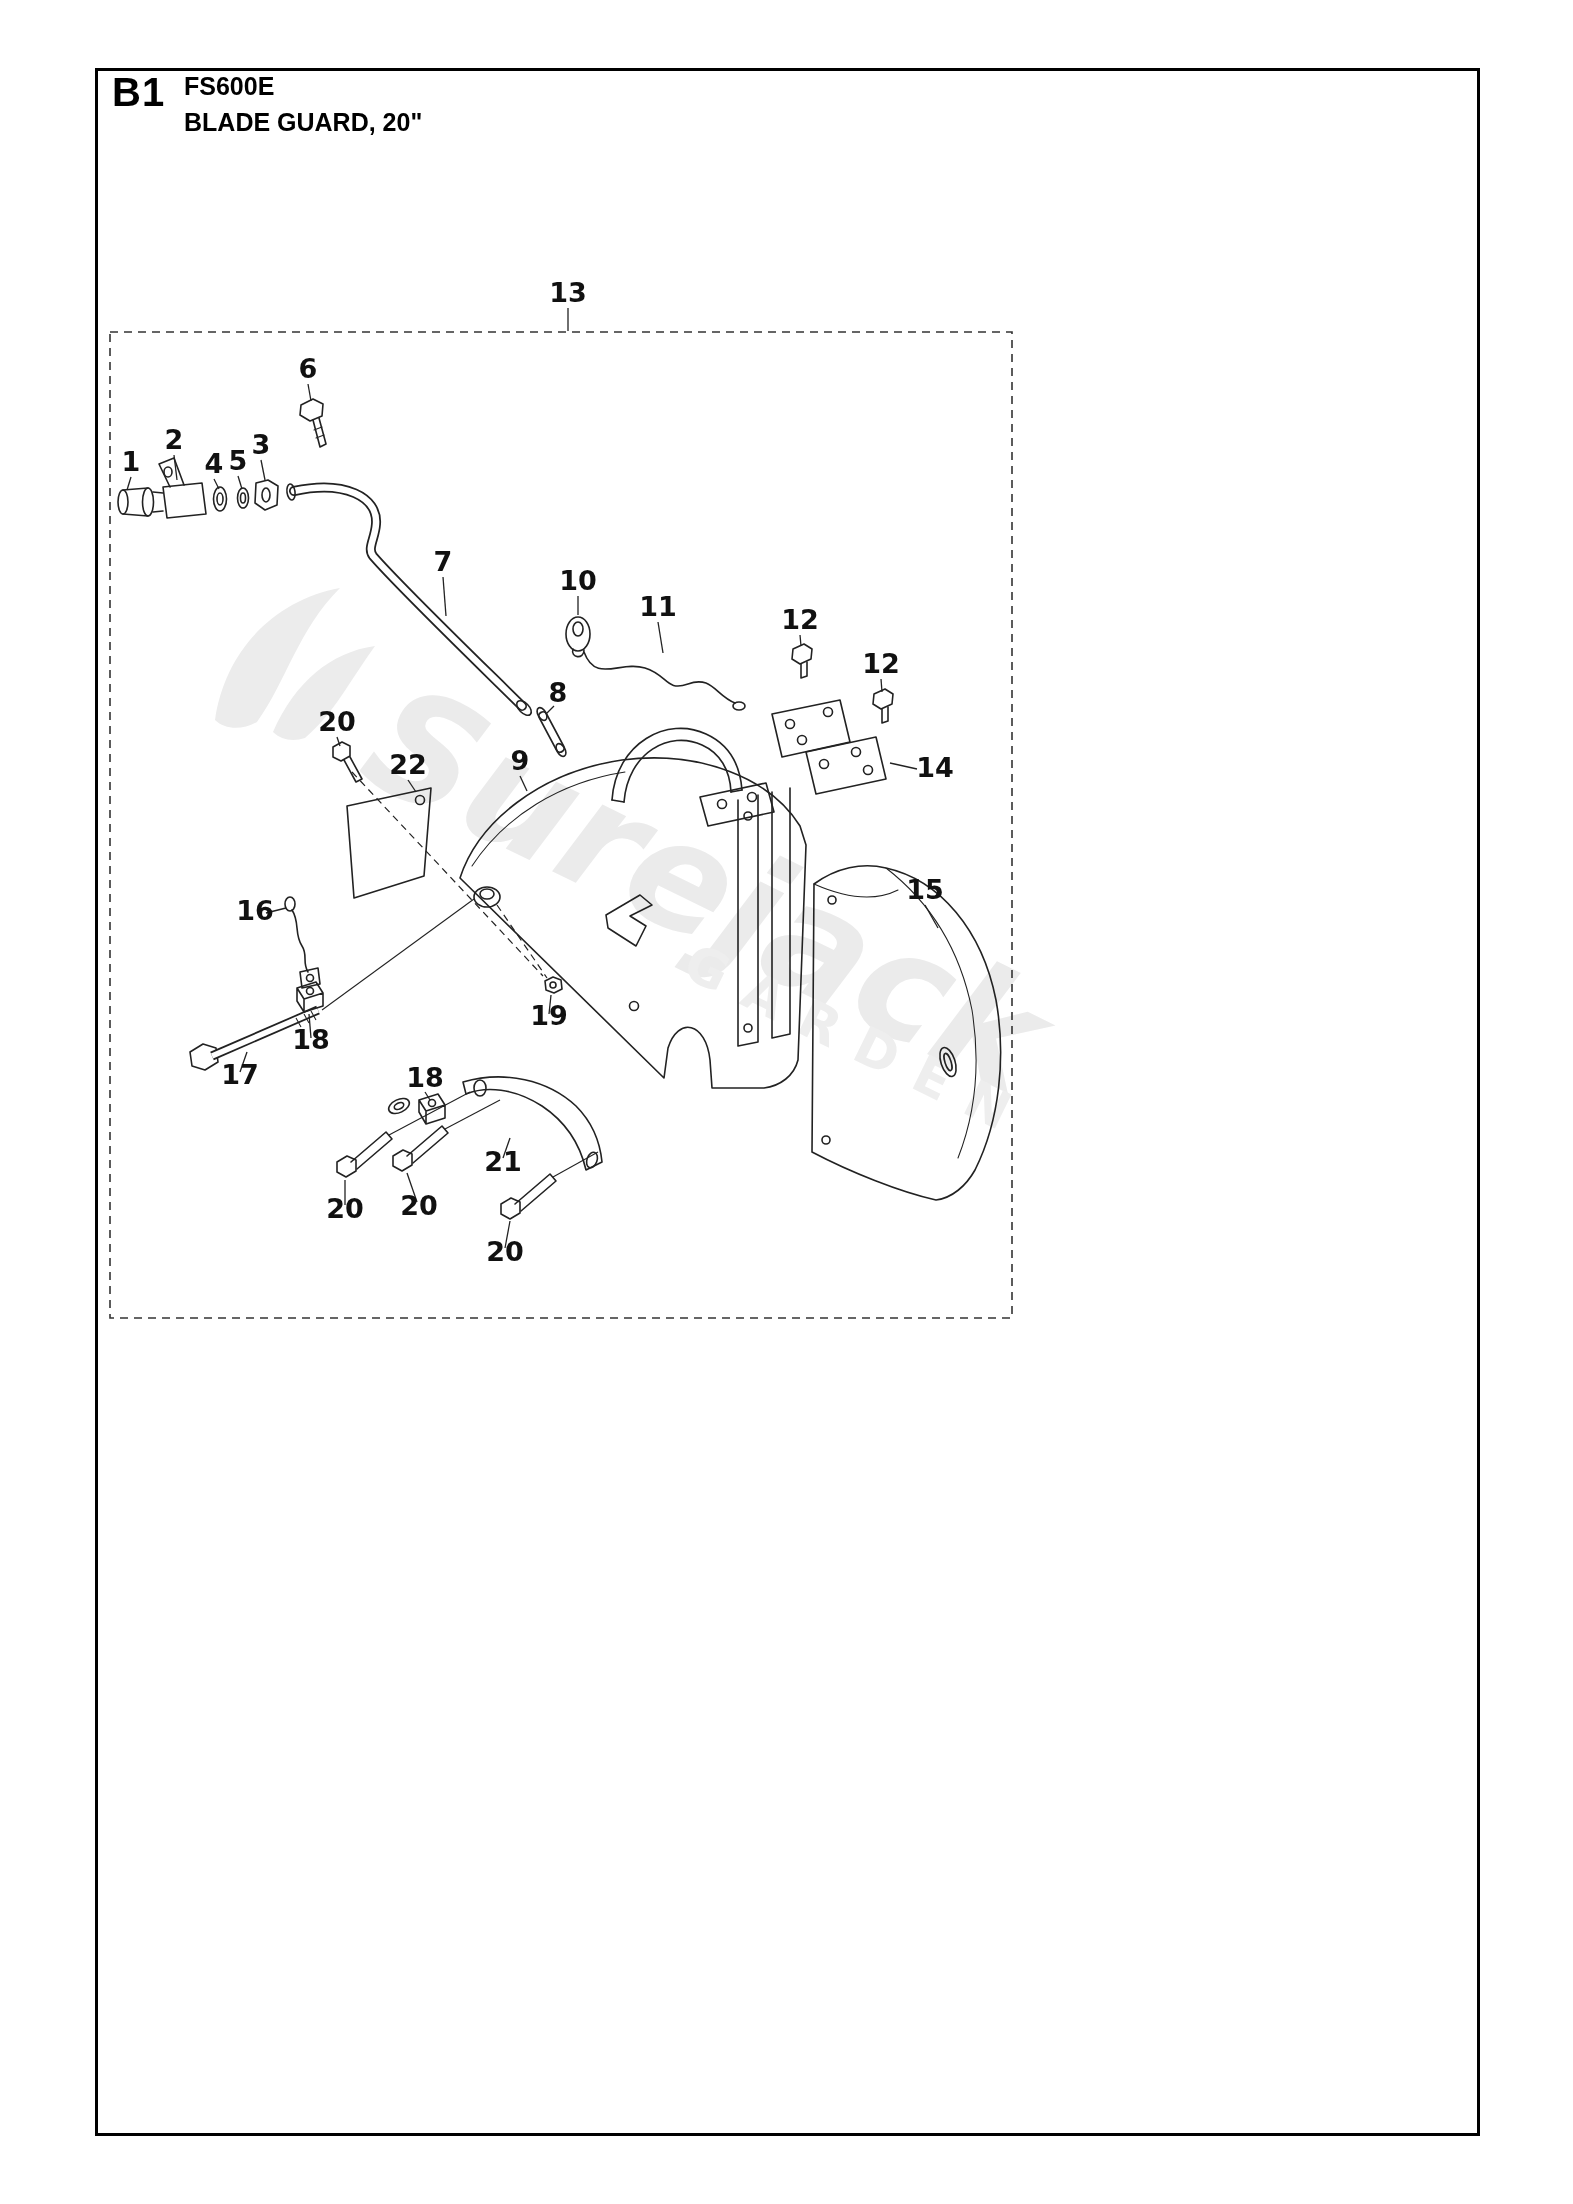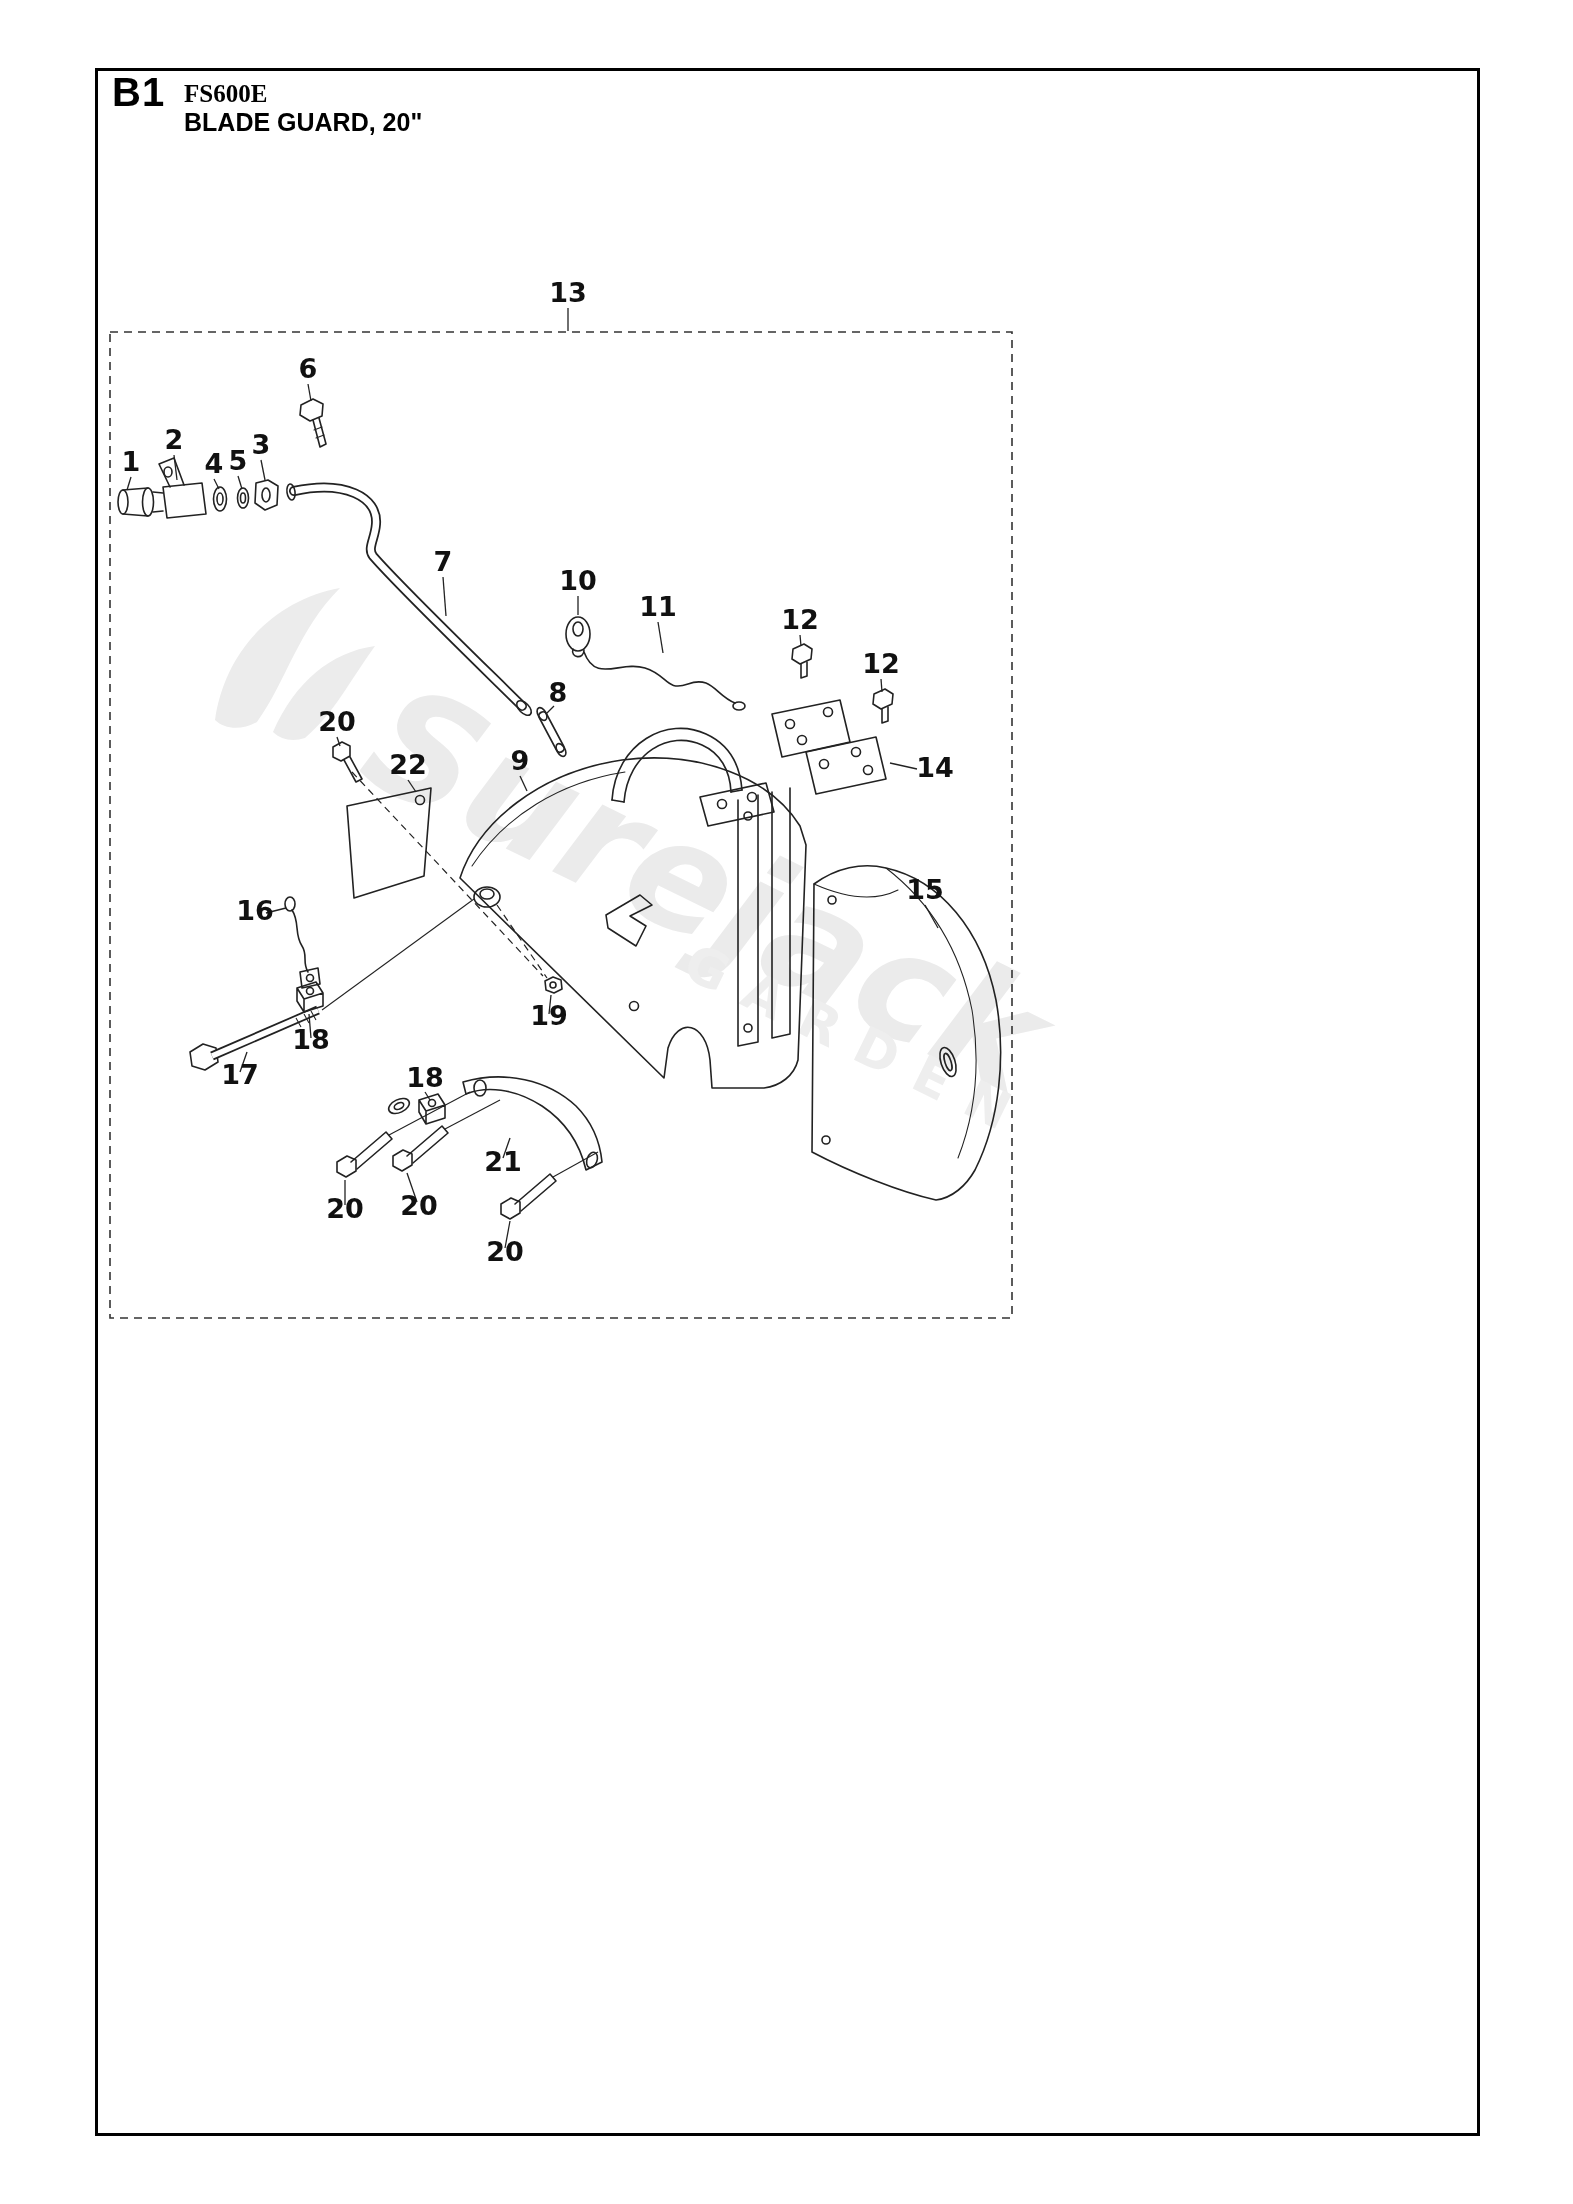--- a/index.html
+++ b/index.html
@@ -1,19 +1,19 @@
 <!DOCTYPE html>
 <html><head>
 <meta charset="utf-8">
 <style>
   html,body{margin:0;padding:0;background:#ffffff;}
   .page{position:relative;width:1573px;height:2204px;background:#fff;font-family:"Liberation Sans",sans-serif;overflow:hidden;}
   .sheet-border{position:absolute;left:95px;top:68px;width:1385px;height:2068px;border:3px solid #000;box-sizing:border-box;}
   .section-code{position:absolute;left:112px;top:70px;font-size:40px;font-weight:bold;color:#000;letter-spacing:1px;}
-  .model{position:absolute;left:184px;top:80px;font-size:25px;font-weight:bold;color:#000;font-family:Liberation Serif, serif;}
+  .model{position:absolute;left:184px;top:72px;font-size:25px;font-weight:bold;color:#000;}
   .dtitle{position:absolute;left:184px;top:108px;font-size:25px;font-weight:bold;color:#000;}
   svg.art{position:absolute;left:0;top:0;width:1573px;height:2204px;}
   .o{fill:none;stroke:#222;stroke-width:1.6;stroke-linejoin:round;stroke-linecap:round;}
   .thin{fill:none;stroke:#222;stroke-width:1.05;}
   .dash{fill:none;stroke:#222;stroke-width:1.2;stroke-dasharray:7 5;}
   .lead{fill:none;stroke:#222;stroke-width:1.3;}
   .tb{stroke:#222;stroke-width:10;fill:none;stroke-linecap:round;}
   .tw{stroke:#fff;stroke-width:6.5;fill:none;stroke-linecap:round;}
   .rb{stroke:#222;stroke-width:9;fill:none;}
   .rw{stroke:#fff;stroke-width:5.5;fill:none;}

